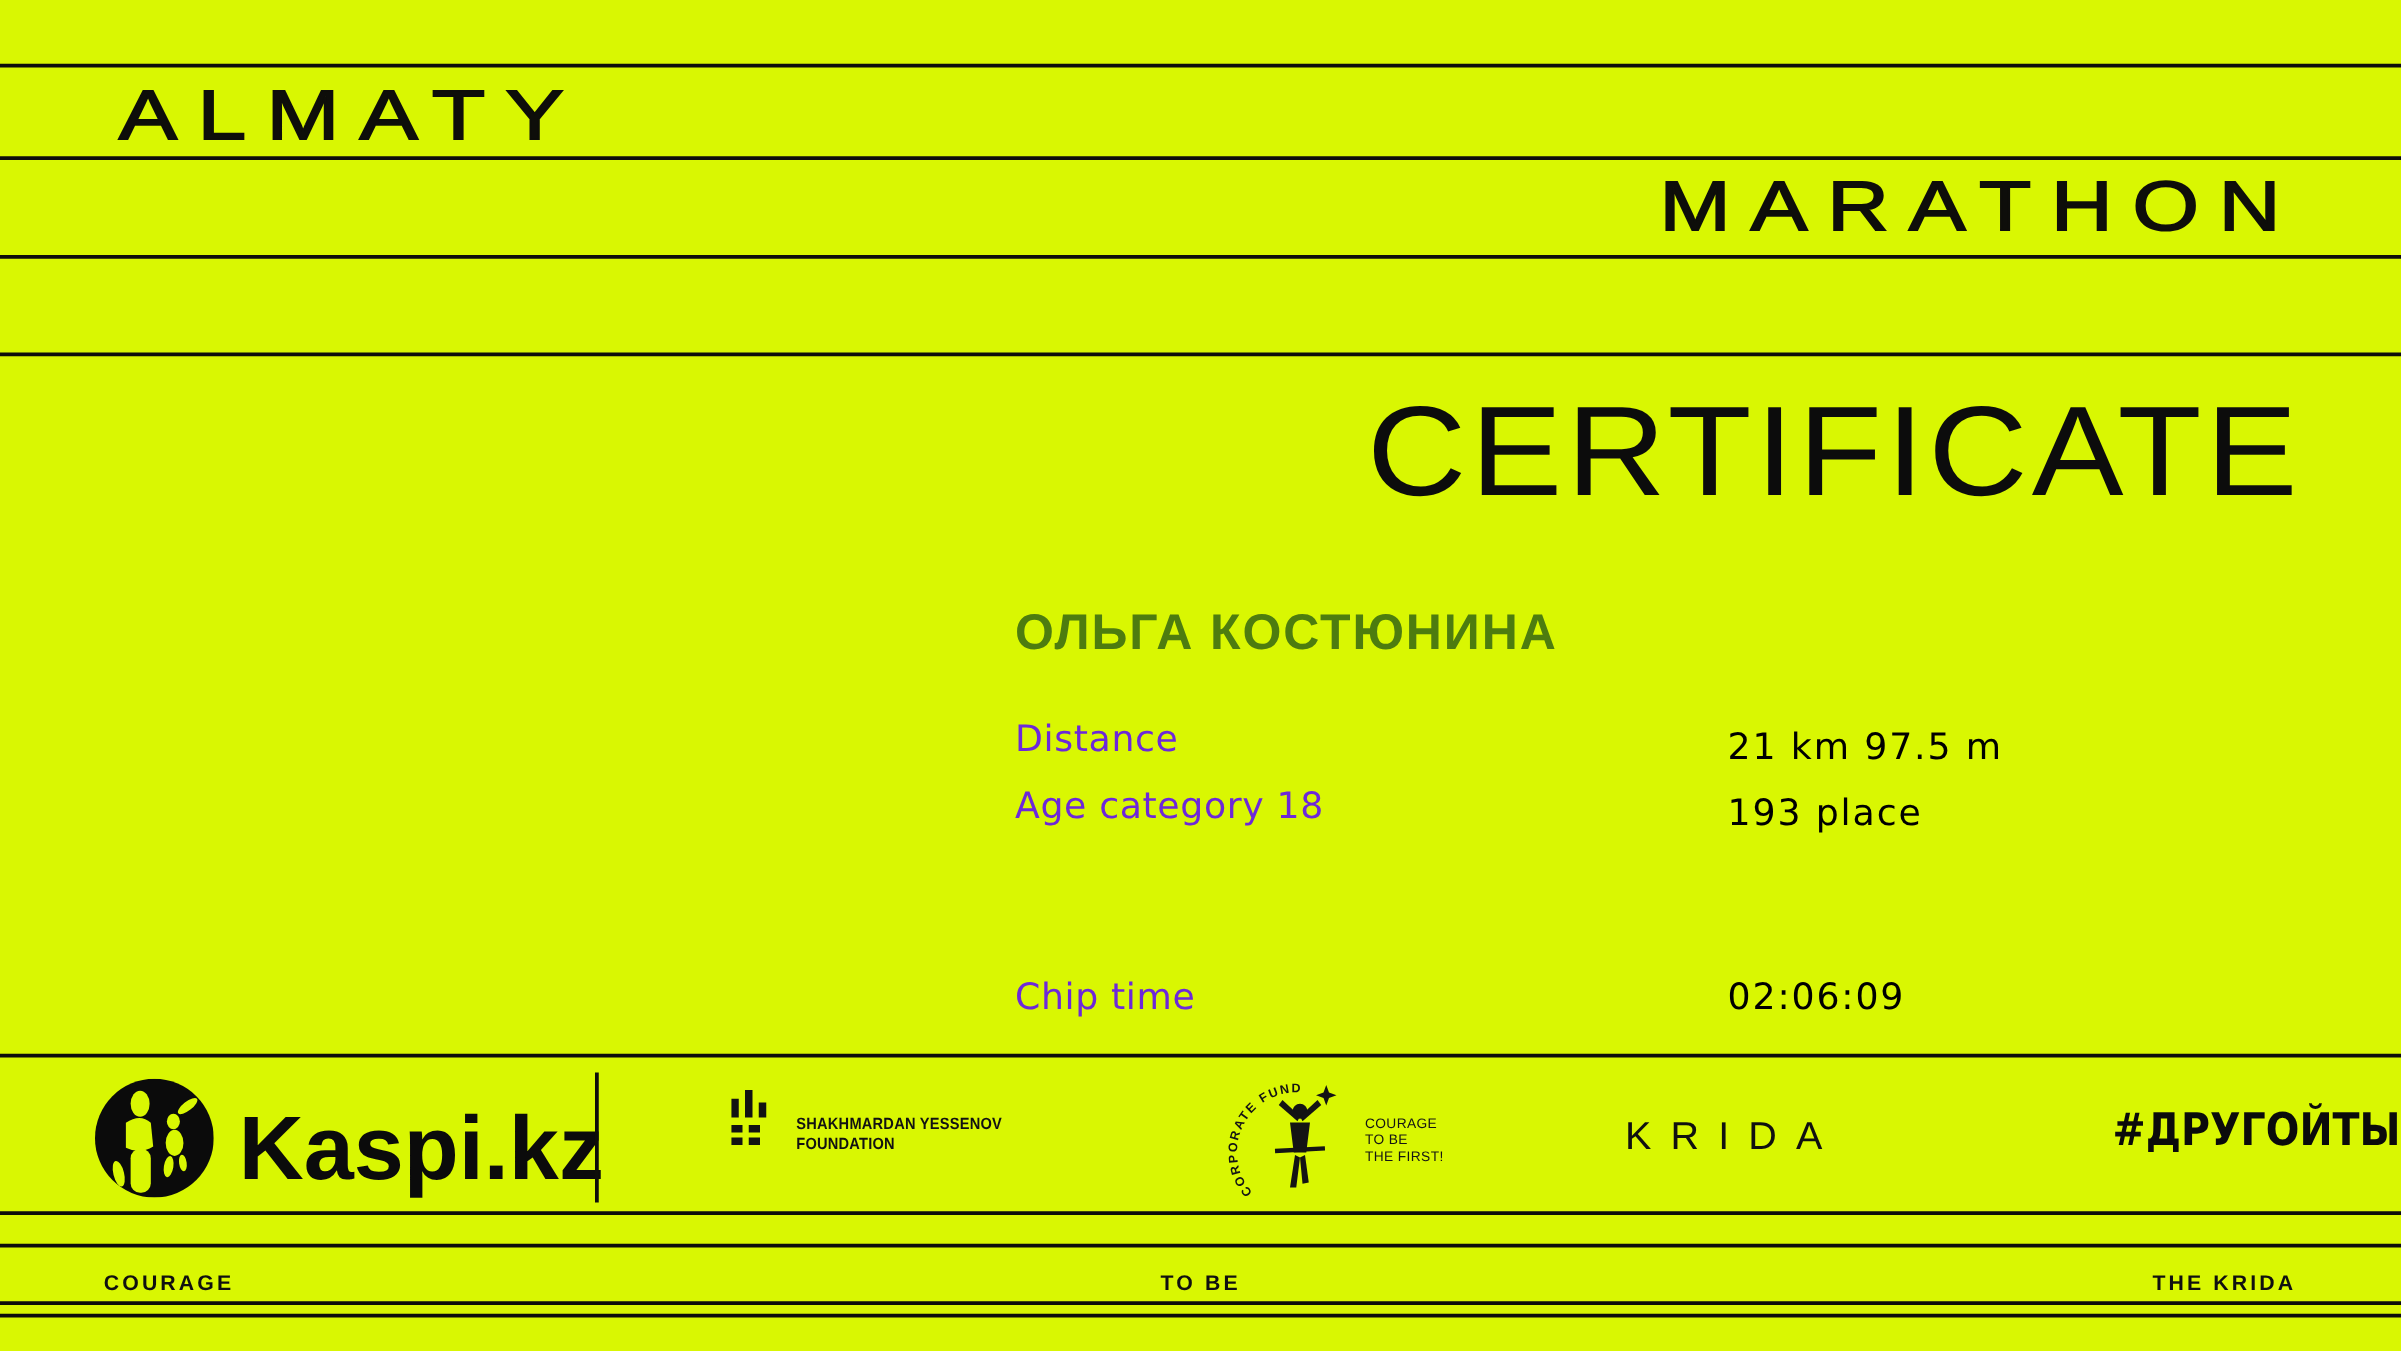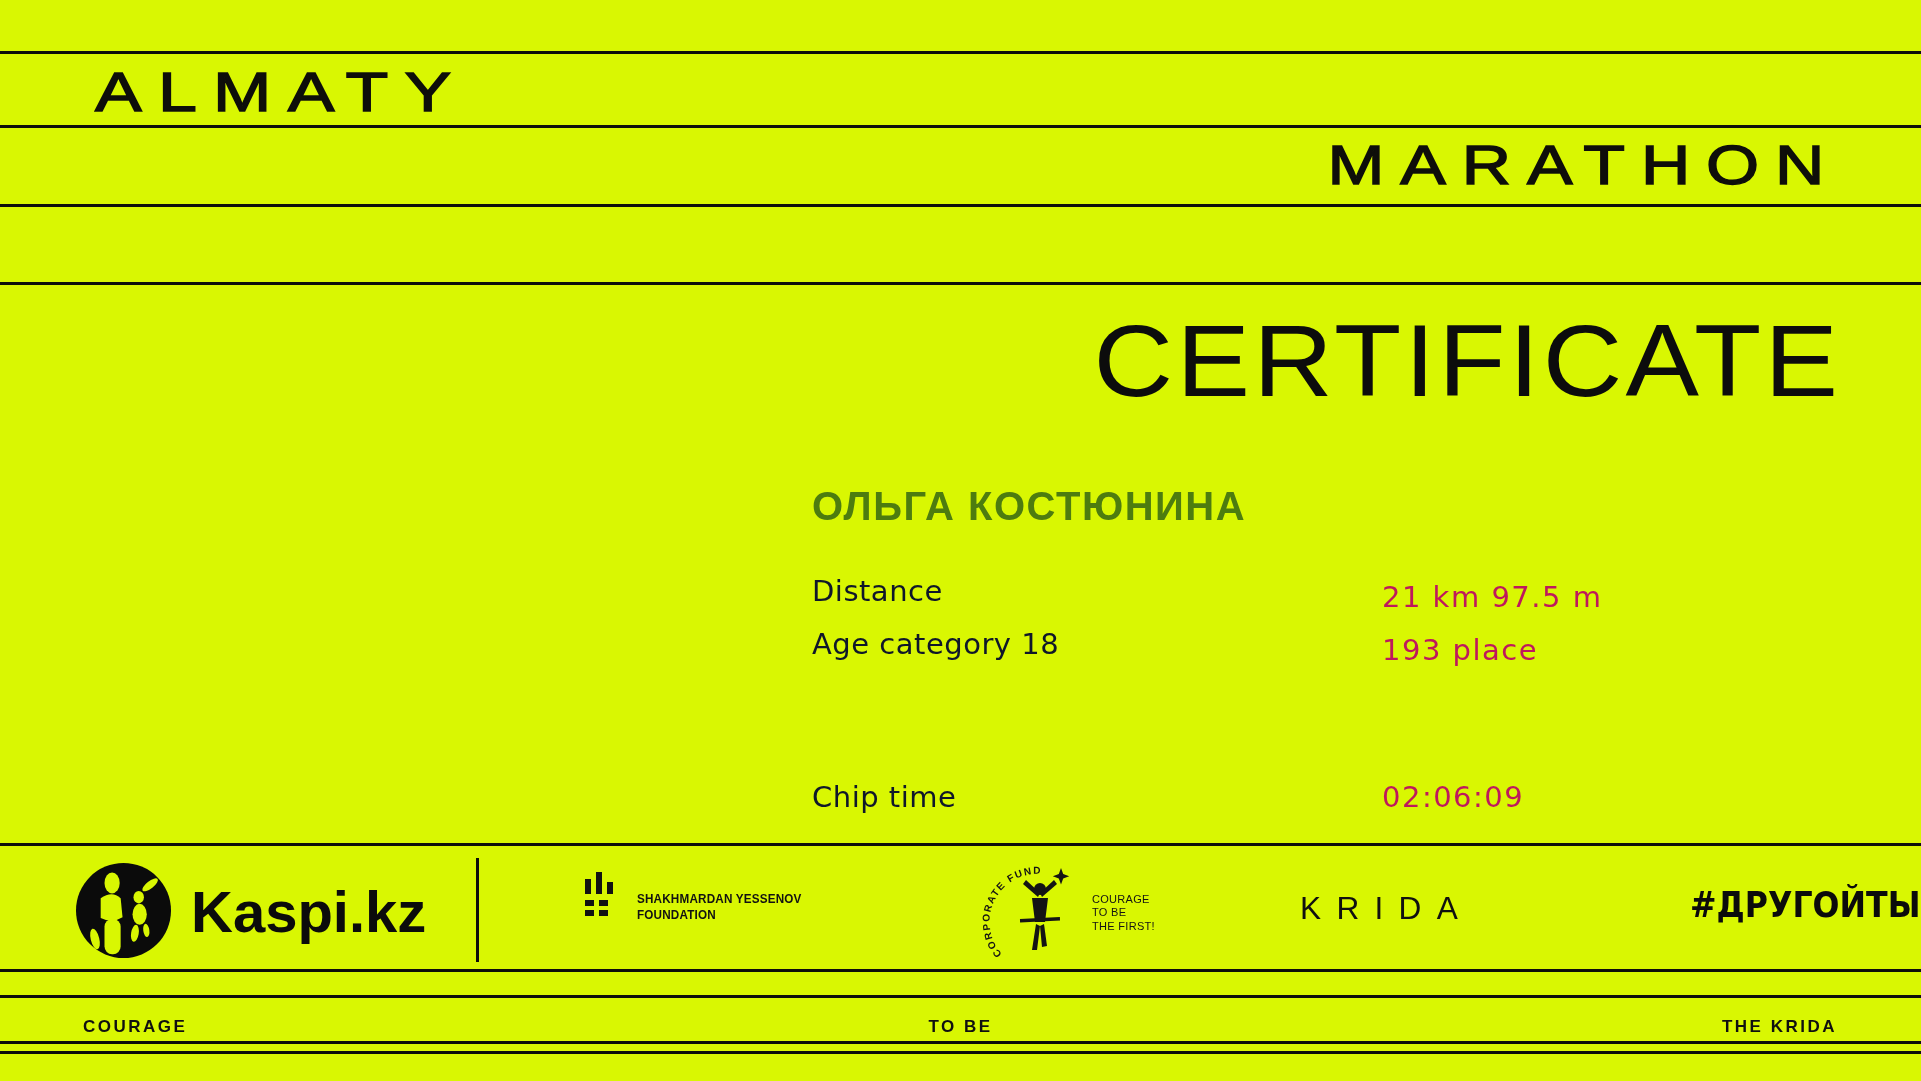--- a/index.html
+++ b/index.html
@@ -26,35 +26,35 @@
     letter-spacing:3px;line-height:1;white-space:nowrap;
     transform:scaleX(1.08);transform-origin:right center;color:#0c0c0c;
   }
   .runner-name{
     position:absolute;left:812px;top:484px;font-size:40px;font-weight:700;
     letter-spacing:1.5px;color:#4d7c0f;white-space:nowrap;
   }
   .stat-row{position:absolute;left:812px;width:900px;height:38px;}
   .stat-label{
     position:absolute;left:0;top:0;font-family:"DejaVu Sans","Liberation Sans",sans-serif;
-    font-size:29px;color:#0f172a;letter-spacing:0.5px;white-space:nowrap;
+    font-size:29px;color:#6d28d9;letter-spacing:0.5px;white-space:nowrap;
   }
   .stat-value{
     position:absolute;left:570px;top:0;font-family:"DejaVu Sans","Liberation Sans",sans-serif;
-    font-size:29px;color:#be185d;letter-spacing:1.5px;white-space:nowrap;
+    font-size:29px;color:#000000;letter-spacing:1.5px;white-space:nowrap;
   }
   .stat-row.r0 .stat-value{top:6px;}
   .stat-row.r1 .stat-value{top:6px;}
   .stat-row.r2 .stat-value{top:5px;}
   .stat-row.r3 .stat-value{top:2px;}
   .stat-row.r4 .stat-value{top:0;}
   
   .kaspi-badge{position:absolute;left:76px;top:863px;width:95px;height:95px;}
   .kaspi-word{
-    position:absolute;left:191px;top:878px;font-size:58px;font-weight:700;
+    position:absolute;left:191px;top:878px;font-size:72px;font-weight:700;
     color:#0b0b0b;letter-spacing:0;white-space:nowrap;
   }
   .vdivider{position:absolute;left:476px;top:858px;width:3px;height:104px;background:#0e0e0a;}
   .yessenov{position:absolute;left:585px;top:871px;width:260px;height:60px;text-decoration:underline;}
   .yessenov svg{position:absolute;left:0;top:1px;}
   .yessenov-text{
     position:absolute;left:52px;top:20px;font-size:13px;font-weight:700;line-height:16px;
     letter-spacing:0.2px;transform:scaleX(0.9);transform-origin:left center;
     color:#121212;white-space:nowrap;
   }

